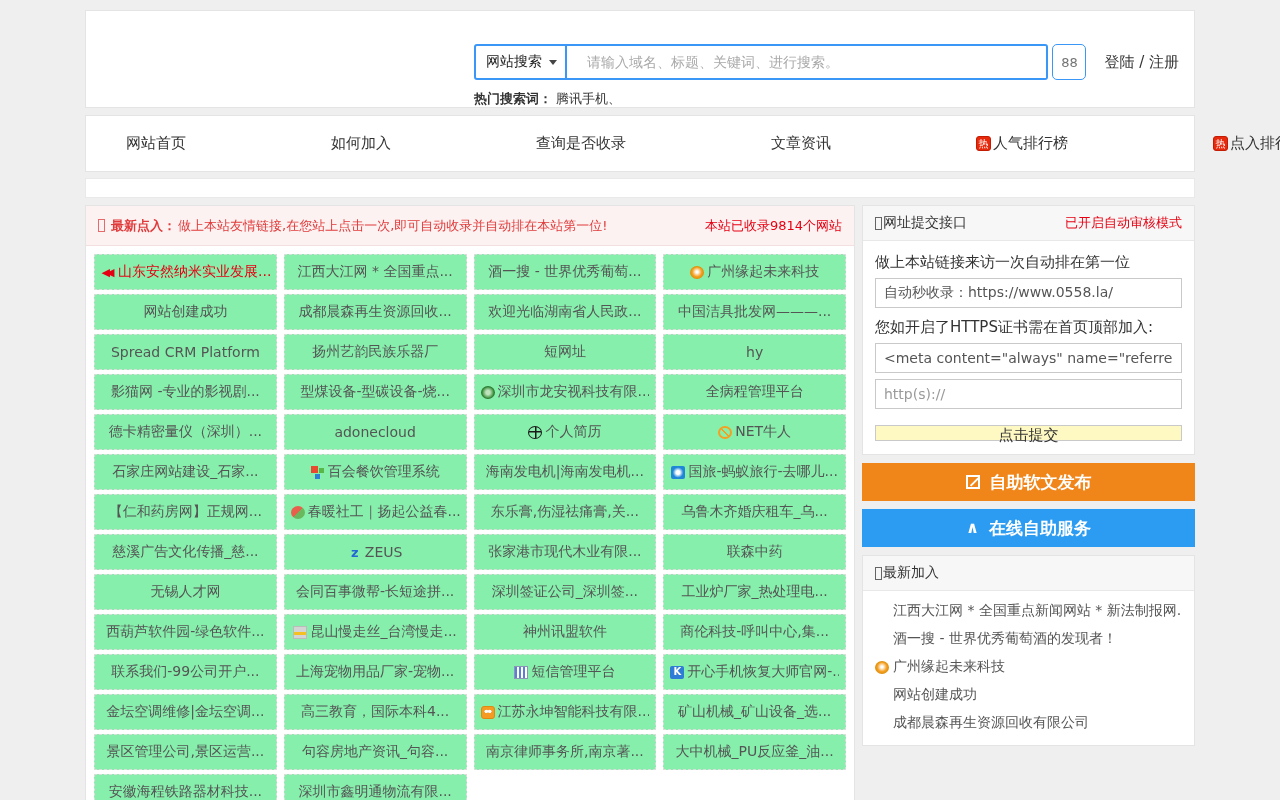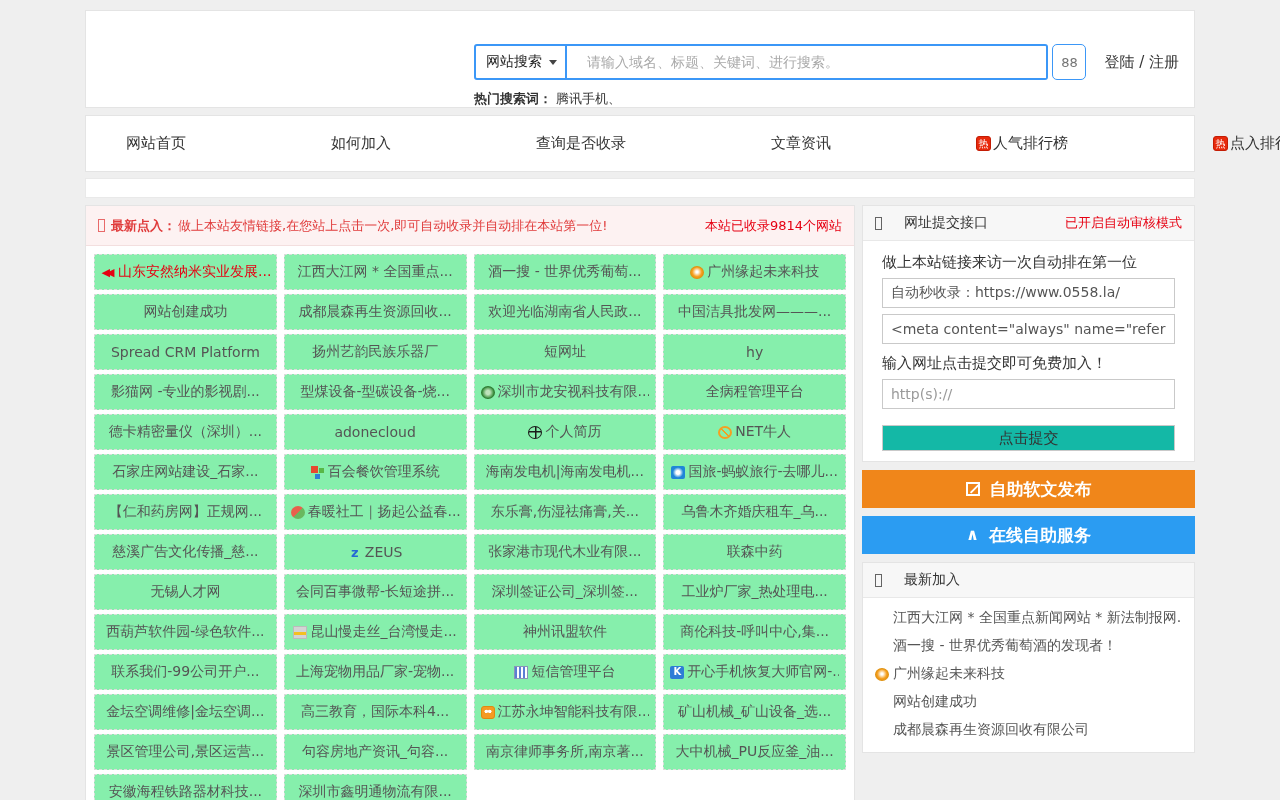--- a/index.html
+++ b/index.html
@@ -77,33 +77,33 @@
     background:#86efac;
   }
   .cell .txt { overflow:hidden; white-space:nowrap; }
   .cell.red .txt { color:#e60012; }
 
   
   .panel-hd {
     height:35px; background:#f7f7f7; border-bottom:1px solid #e8e8e8;
     display:flex; align-items:center; padding:0 12px; font-size:14px; color:#333;
   }
-  .panel-hd .t { margin-left:22px; }
+  .panel-hd .t { margin-left:1px; }
   .panel-hd .spacer { flex:1; }
   .panel-hd .mode { color:#e60012; font-size:13px; }
 
-  .panel-bd { padding:8px 19px 10px; }
+  .panel-bd { padding:8px 12px 10px; }
   .panel-bd p { font-size:15px; color:#333; margin:4px 0 6px; white-space:nowrap; overflow:hidden; }
   .panel-bd input {
     width:100%; height:30px; border:1px solid #c9c9c9; padding:0 8px; font-size:14px;
     color:#555; outline:none; margin-bottom:6px; font-family:inherit; background:#fff;
   }
   .panel-bd input::placeholder { color:#9a9a9a; }
   .submit-btn {
-    width:100%; height:26px; margin-top:10px; background:#14b8a6; border:1px solid #c9c9c9;
+    width:100%; height:16px; margin-top:10px; background:#fef9c3; border:1px solid #c9c9c9;
     font-size:15px; color:#333; cursor:pointer; font-family:inherit;
   }
 
   .action-btn {
     margin-top:8px; height:38px; width:100%; border:none; color:#fff; font-size:17px;
     font-weight:bold; display:flex; align-items:center; justify-content:center; gap:10px;
     cursor:pointer; font-family:inherit;
   }
   .action-orange { background:#f0861a; }
   .action-blue { background:#2b9cf2; }
@@ -385,22 +385,22 @@
       <div class="box">
         <div class="panel-hd">
           <span class="tofu"></span>
           <span class="t">网址提交接口</span>
           <span class="spacer"></span>
           <span class="mode">已开启自动审核模式</span>
         </div>
         <div class="panel-bd">
           <p>做上本站链接来访一次自动排在第一位</p>
           <input value="自动秒收录：https://www.0558.la/" style="">
+          <p>您如开启了HTTPS证书需在首页顶部加入:</p>
           <input value="&lt;meta content=&quot;always&quot; name=&quot;referrer" style="">
-          <p>输入网址点击提交即可免费加入！</p>
           <input placeholder="http(s)://" style="">
           <button class="submit-btn">点击提交</button>
         </div>
       </div>
 
       <button class="action-btn action-orange">
         <span class="edit-icon"></span>
         <span>自助软文发布</span>
       </button>
 

